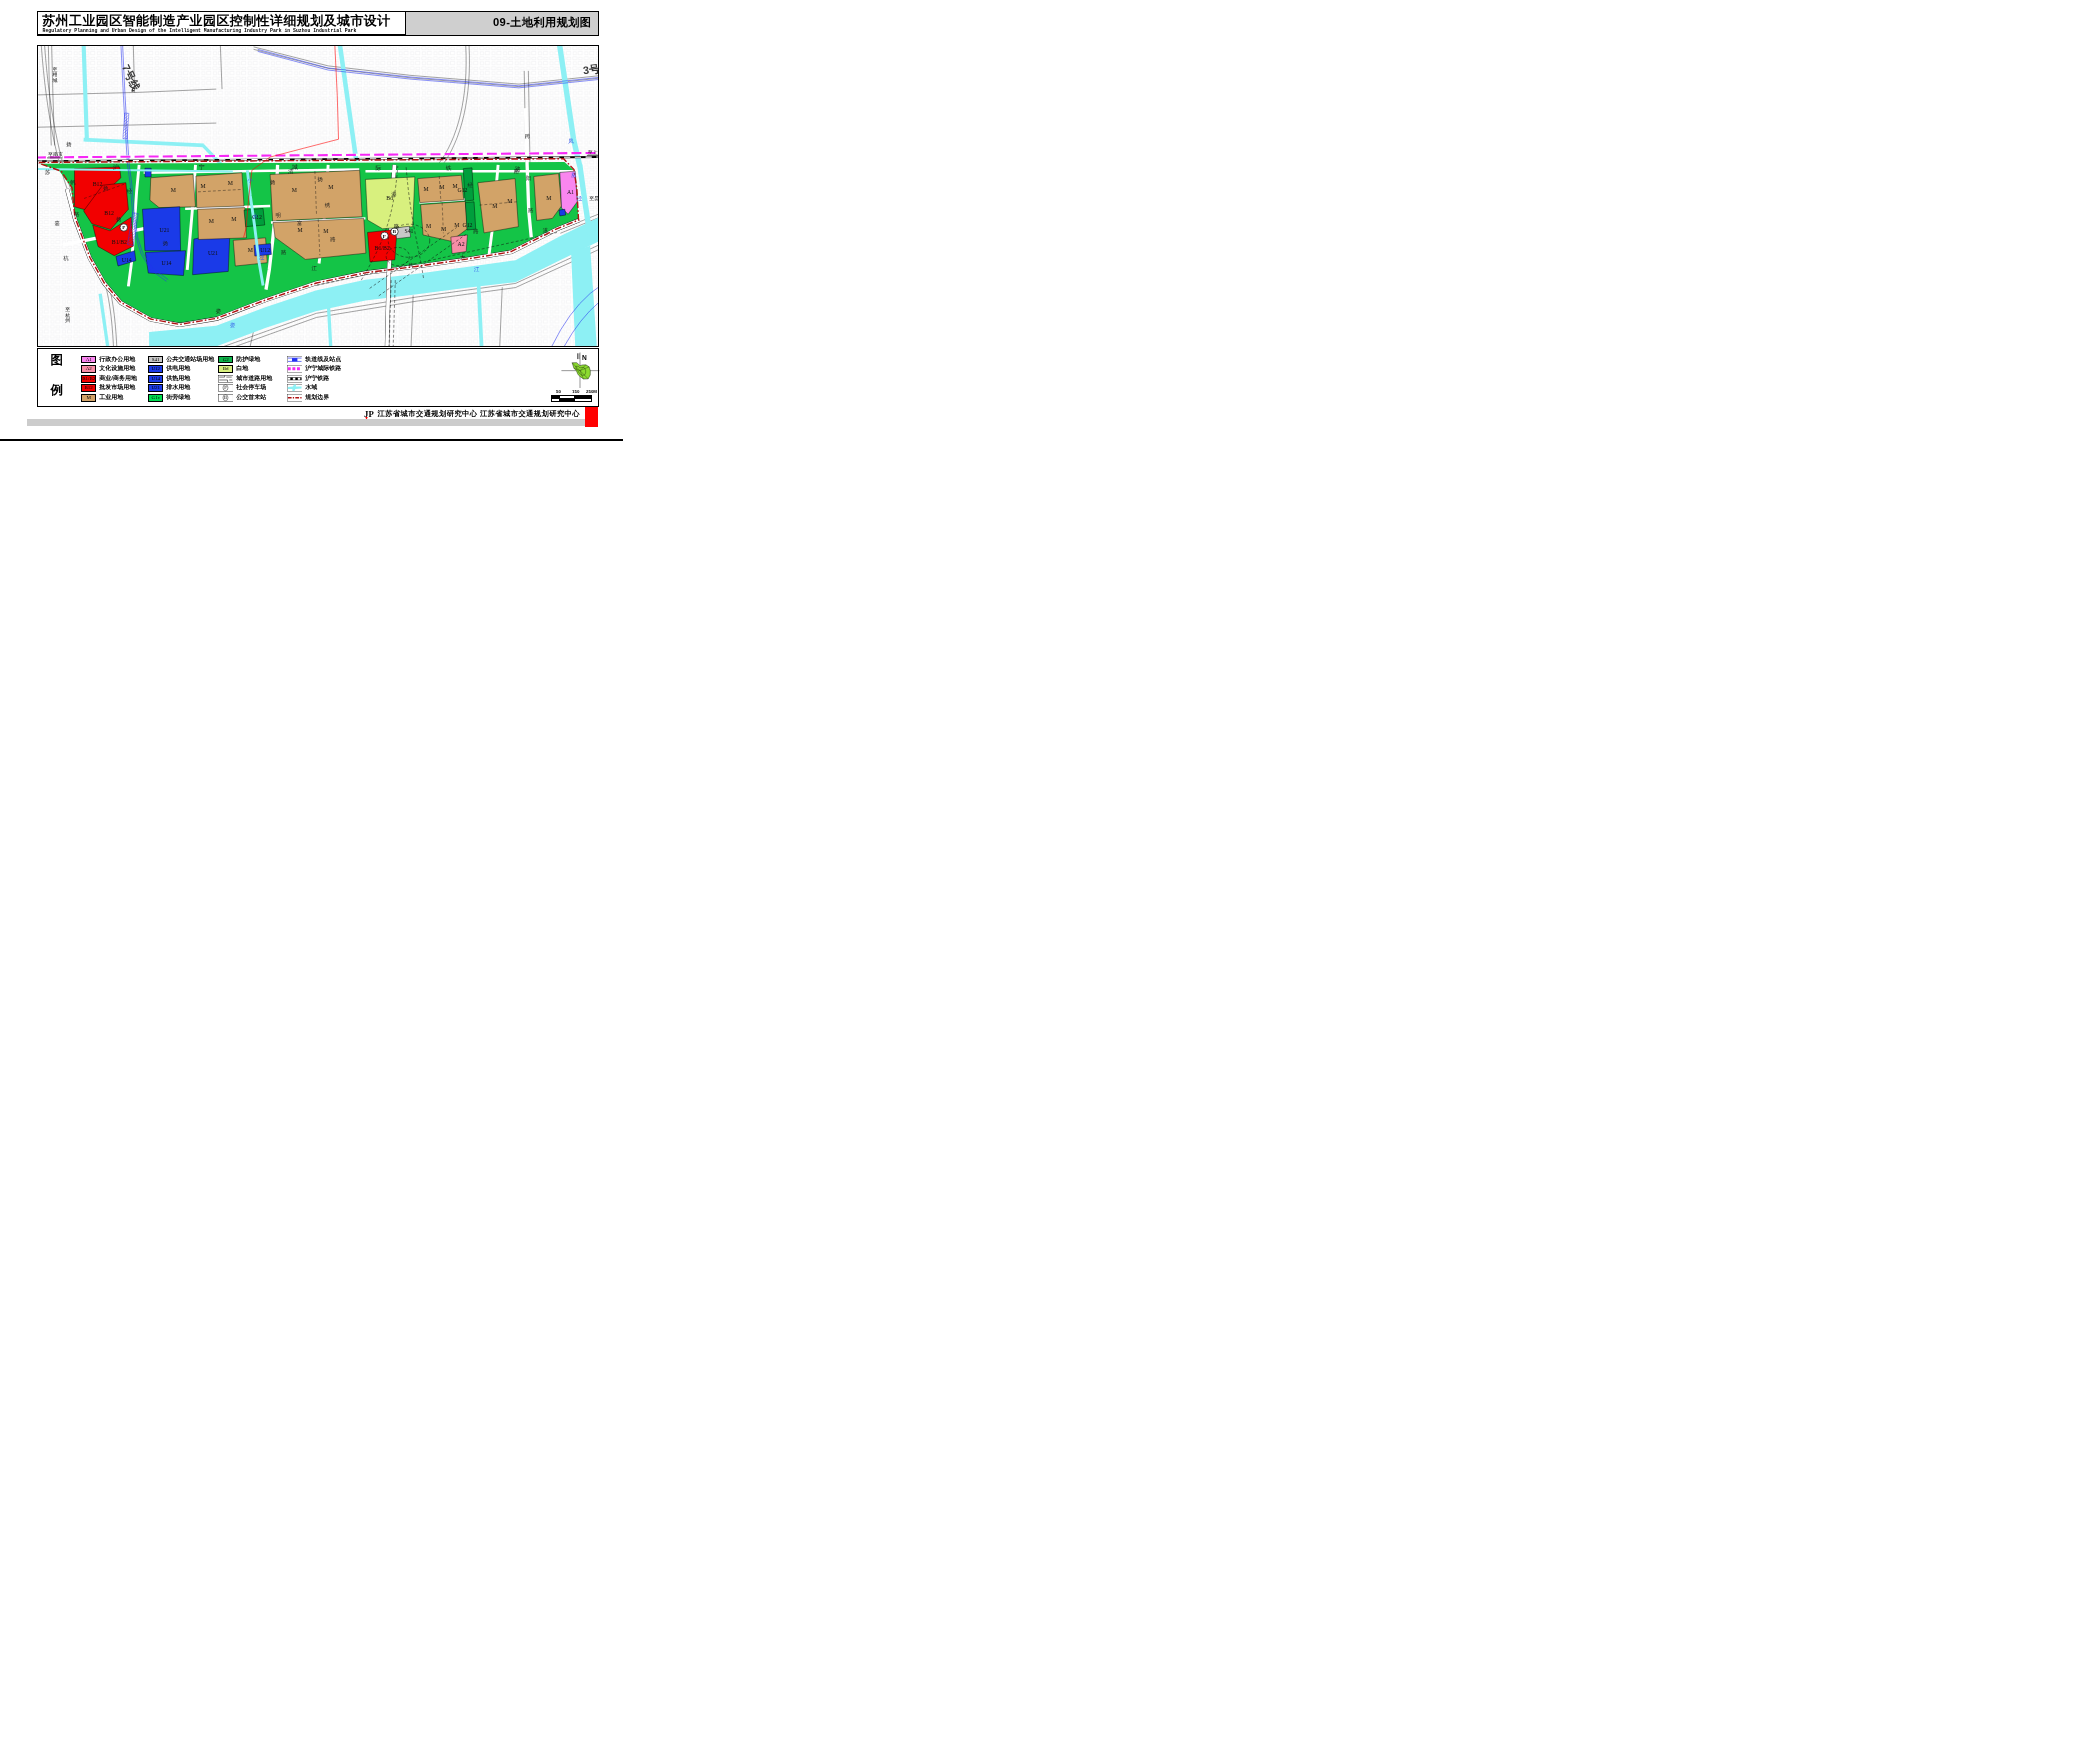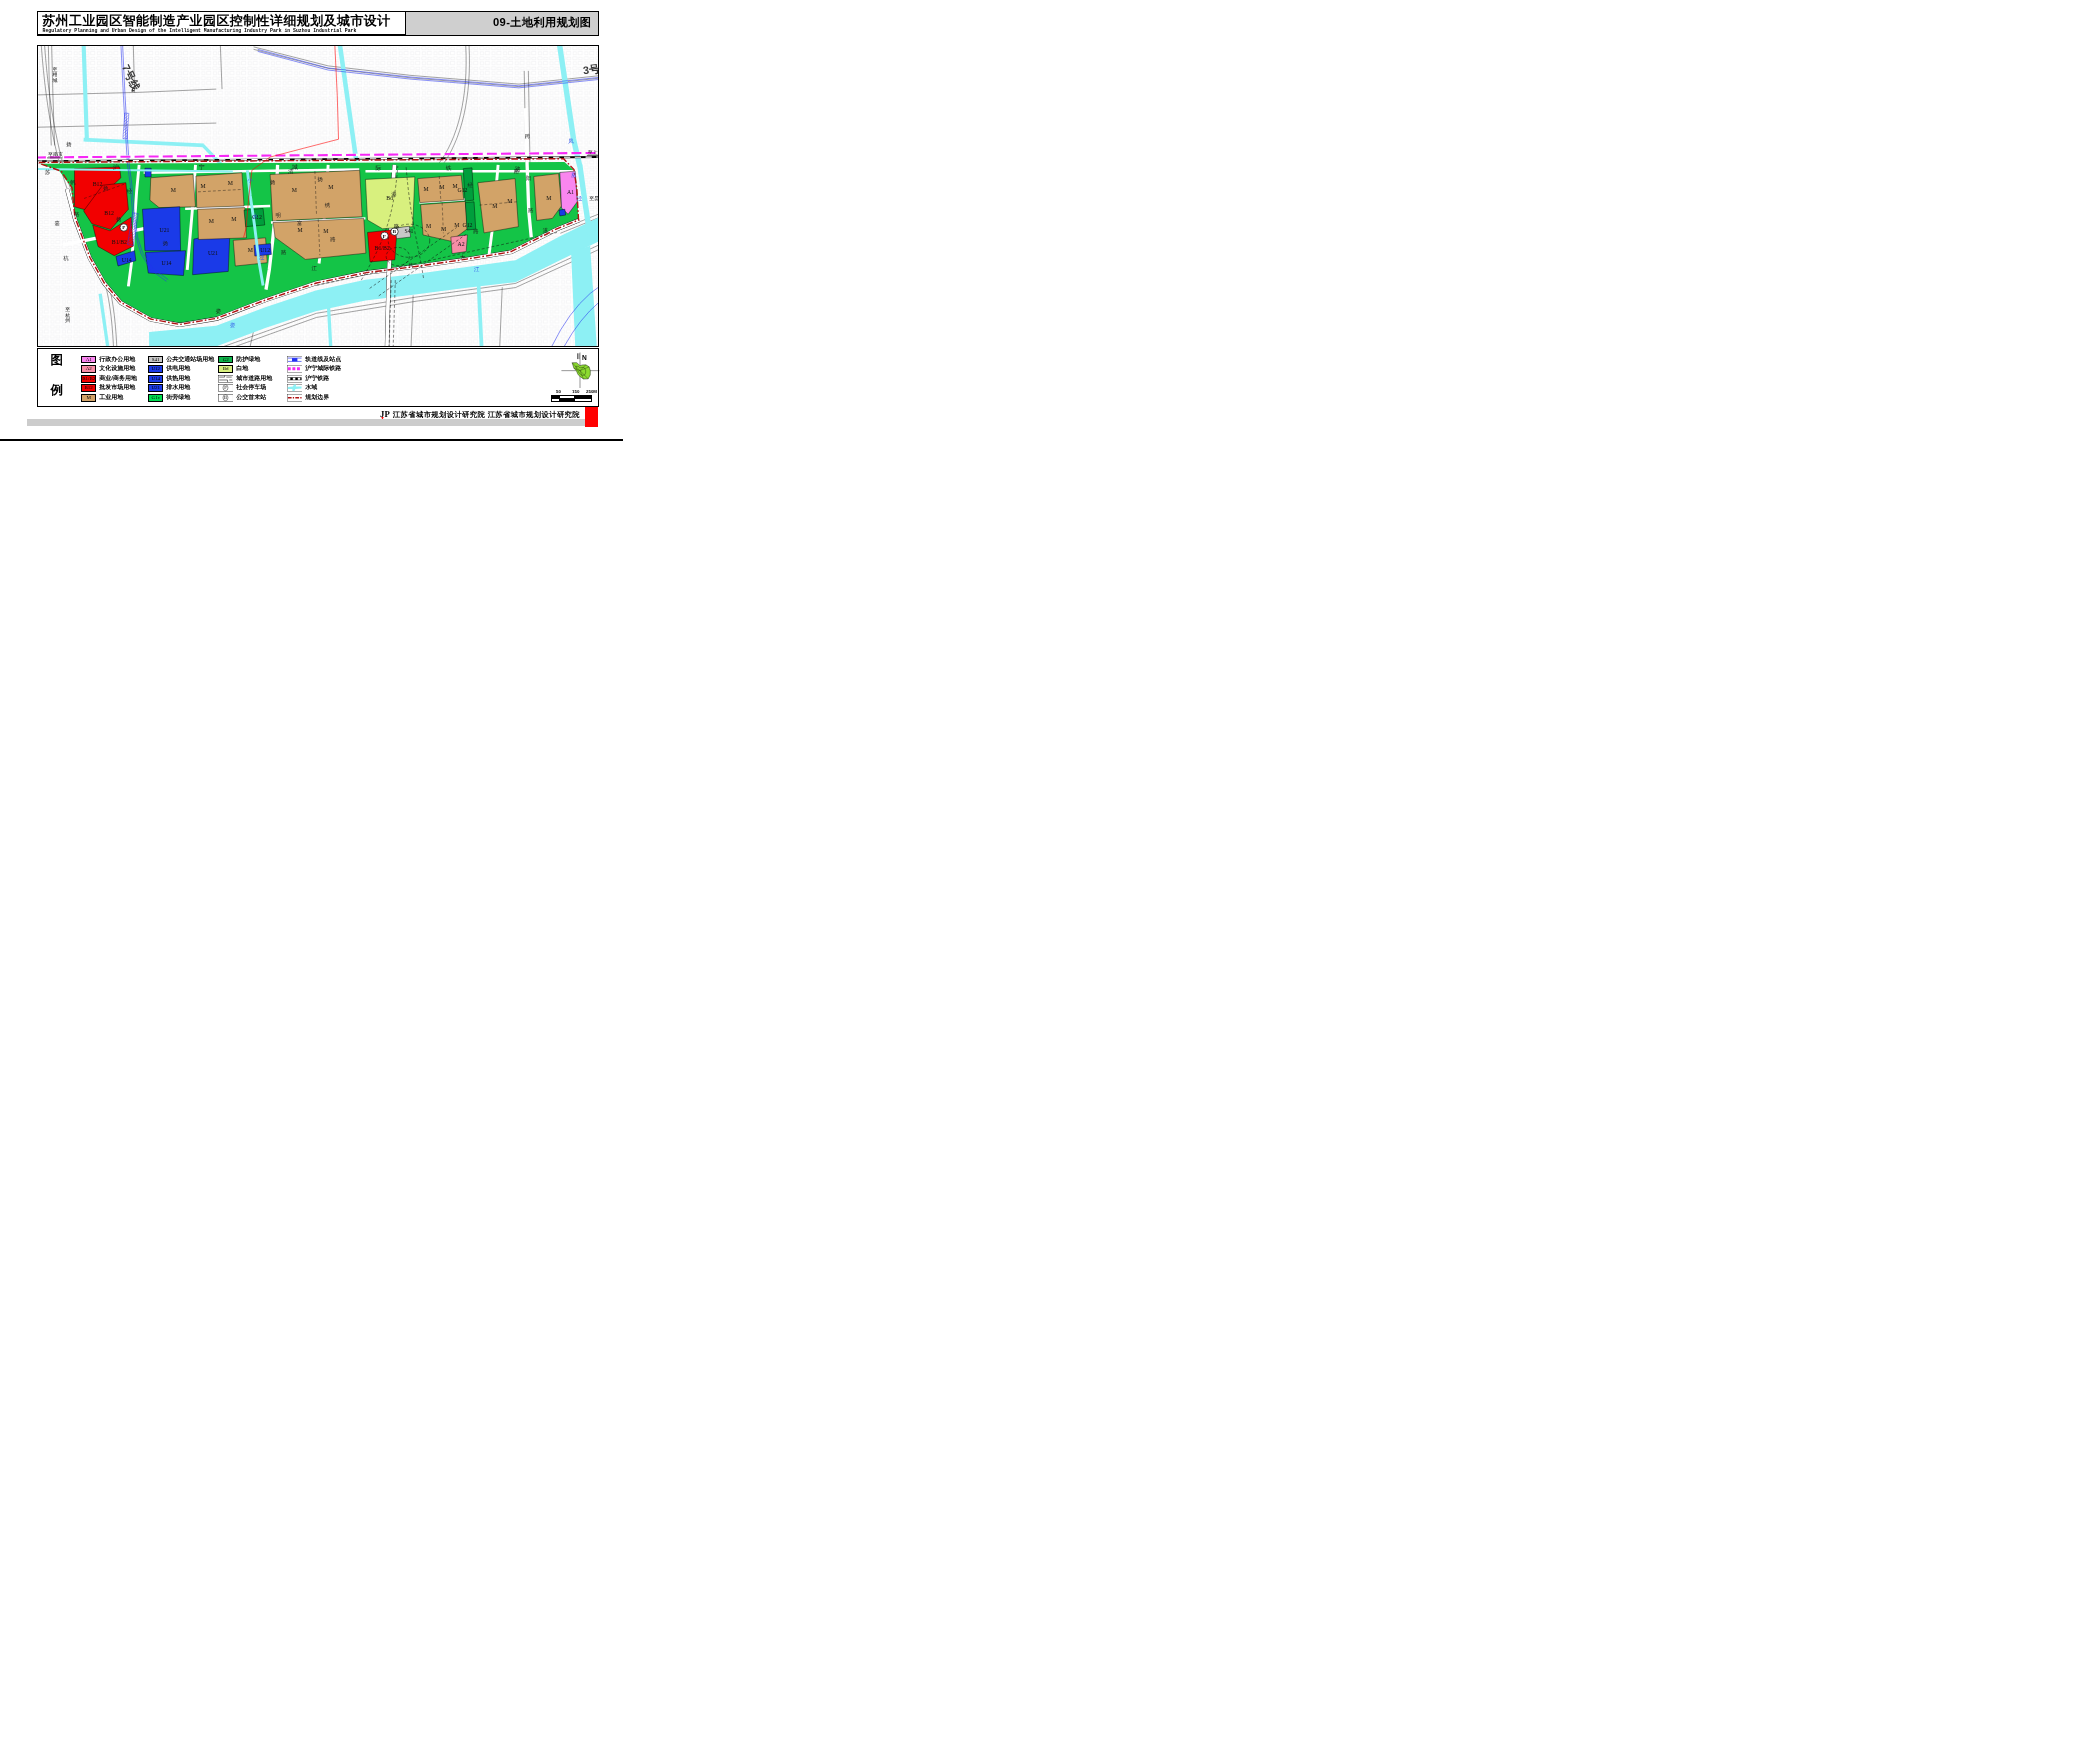--- a/index.html
+++ b/index.html
@@ -33,21 +33,21 @@
               border:0.6px solid #000;box-sizing:border-box;background:#fff;}
   .legend-title{position:absolute;left:12.5px;top:3.3px;width:14px;display:flex;flex-direction:column;
                 gap:12.5px;font-size:12.5px;font-weight:bold;}
   .lg-col{position:absolute;top:0;height:100%;}
   .lg-row{position:absolute;height:7.5px;display:flex;align-items:center;}
   .lg-sw{display:inline-flex;align-items:center;justify-content:center;width:15.4px;height:7.5px;
          border:0.4px solid #000;box-sizing:border-box;font-size:5px;font-family:"Liberation Serif",serif;}
   .lg-lab{margin-left:2.9px;font-size:6px;font-weight:bold;white-space:nowrap;}
   .lg-sym{display:inline-block;width:15.4px;height:7.5px;}
   
-  .attrib{position:absolute;top:409px;right:43px;height:10.8px;display:flex;align-items:flex-end;gap:3.3px;}
+  .attrib{position:absolute;top:409px;right:43px;height:10.8px;display:flex;align-items:flex-start;gap:3.3px;}
   .attrib .txt{font-size:7.3px;font-weight:bold;letter-spacing:0.4px;white-space:nowrap;}
   .gray-bar{position:absolute;left:27px;top:419px;width:558px;height:7px;background:#ccc;}
   .red-box{position:absolute;left:585px;top:407px;width:13px;height:19.5px;background:#f00;}
   .bottom-line{position:absolute;left:0;top:439px;width:623px;height:1.7px;background:#000;}
   .compass{position:absolute;left:515px;top:0.8px;}
   .scalebar{position:absolute;left:513px;top:40px;width:47px;height:13.3px;}
   .sb-lab{position:absolute;top:0;font-size:4.4px;font-weight:bold;}
   .sb-seg{position:absolute;height:2.1px;border:0.4px solid #000;box-sizing:content-box;}
 </style>
 </head>
@@ -520,19 +520,19 @@
       <div class="sb-seg" style="left:8px;top:8.7px;width:15.4px;background:#000"></div>
       <div class="sb-seg" style="left:23px;top:8.7px;width:16px;background:#fff"></div>
     </div>
   </div>
 
   <div class="attrib">
     <svg width="10" height="10.8" viewBox="0 0 24 26">
       <text x="0" y="19" font-size="21" font-weight="bold" font-family="Liberation Serif,serif">JP</text>
       <polygon points="3,19 9,19 6,26" fill="#f00"></polygon>
     </svg>
-    <span class="txt">江苏省城市规划设计研究院 江苏省城市规划设计研究院</span>
+    <span class="txt">江苏省城市交通规划研究中心 江苏省城市交通规划研究中心</span>
   </div>
   <div class="gray-bar"></div>
   <div class="red-box"></div>
   <div class="bottom-line"></div>
 </div>
 
 
 </body></html>

